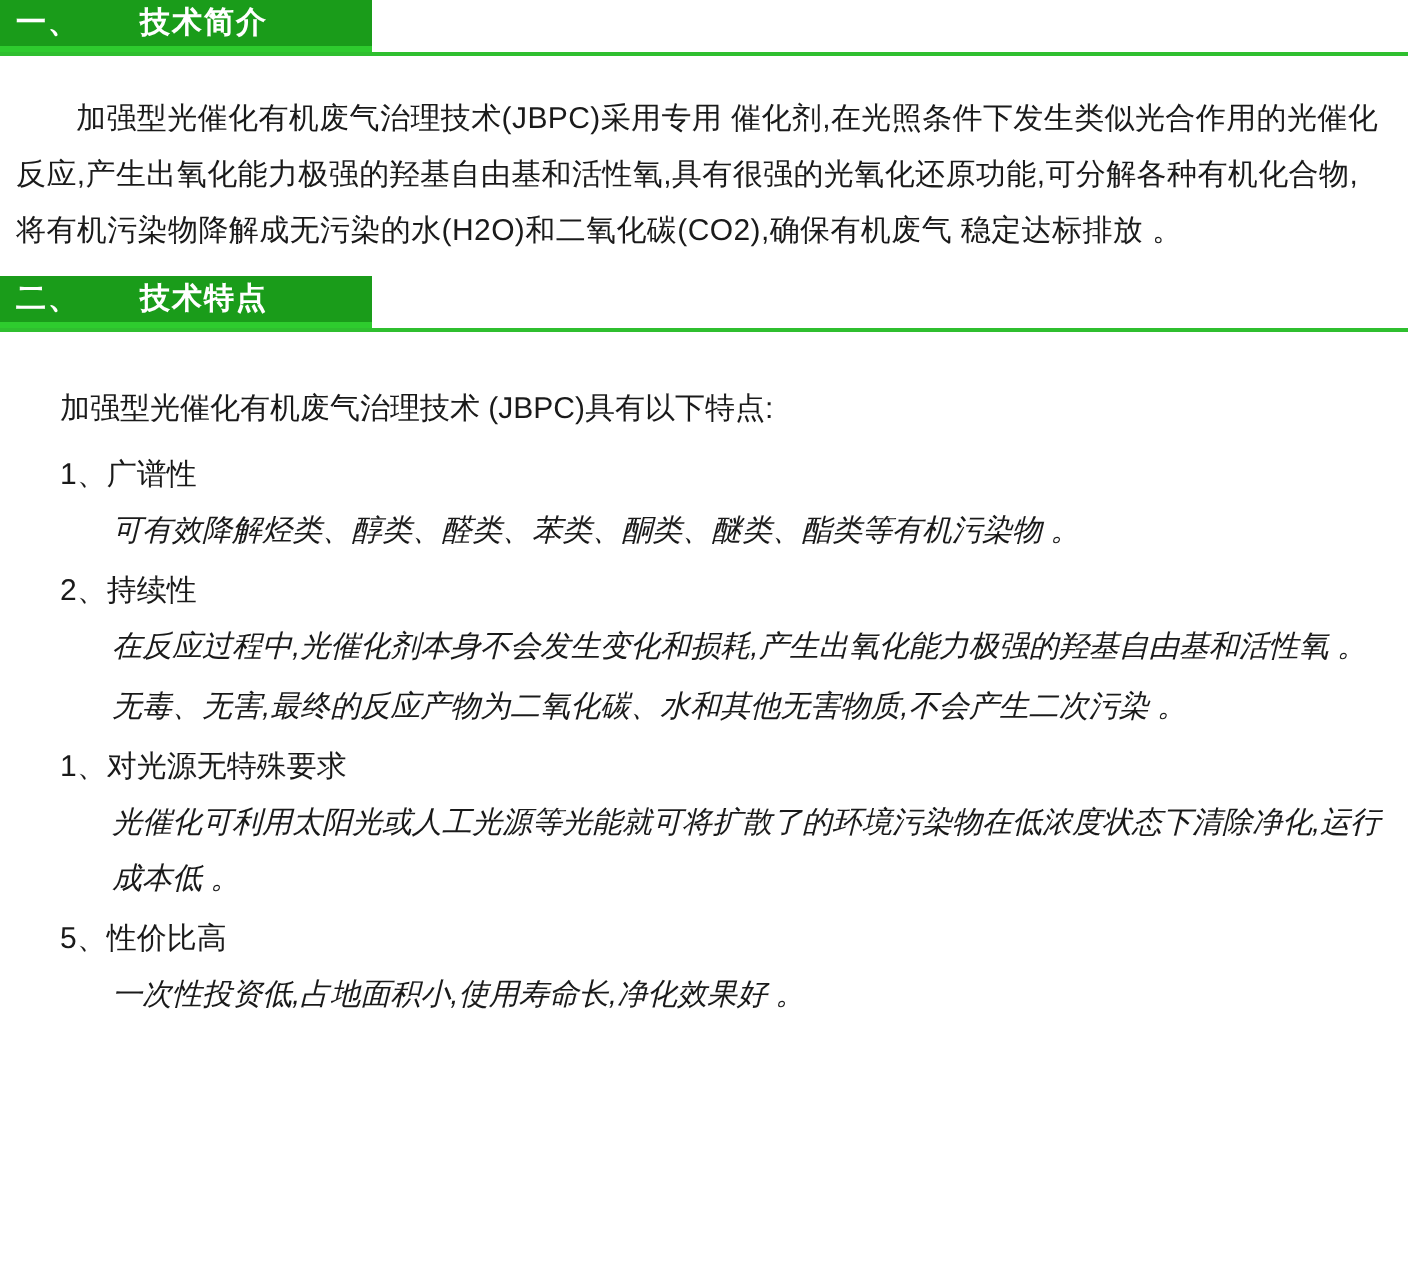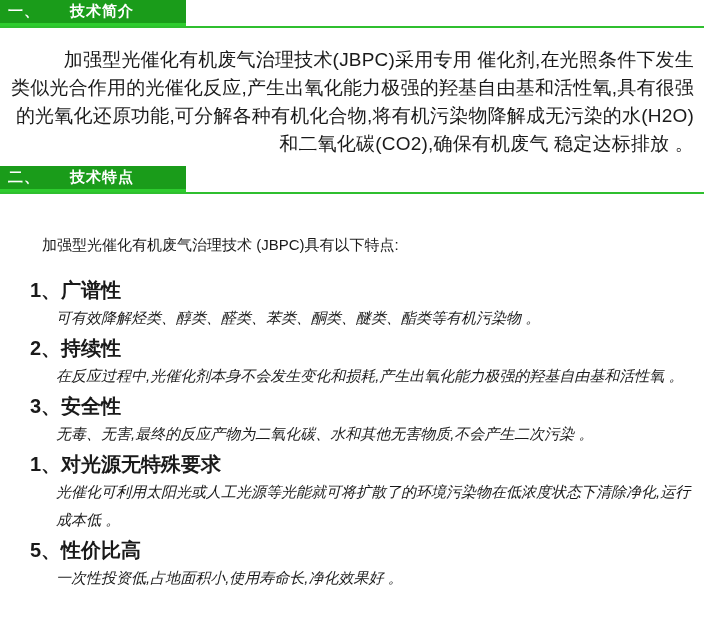--- a/index.html
+++ b/index.html
@@ -46,52 +46,50 @@
   }
   .head-wrap {
     border-bottom: 2px solid #2fbf2f;
     width: 100%;
     margin-bottom: 0;
   }
 
   
   .intro-body {
     padding: 18px 10px 0 8px;
-    font-size: 19px;
+    font-size: 15px;
     line-height: 28px;
     letter-spacing: 0.2px;
-    text-align: right;
   }
   .intro-body p {
     margin: 0;
     text-indent: 2em;
   }
 
   .feature-intro {
     padding: 26px 10px 0 30px;
     font-size: 15px;
     line-height: 26px;
-    margin: 12px;
+    margin: 0;
   }
 
   ol.features {
     list-style: none;
     margin: 0;
     padding: 6px 10px 0 30px;
     font-size: 15px;
     line-height: 26px;
   }
   ol.features > li {
     margin-bottom: 2px;
   }
   .feat-title {
     display: block;
-    font-size: 20px;
+    font-size: 15px;
     line-height: 28px;
-    font-weight: bold;
   }
   .feat-desc {
     display: block;
     padding-left: 26px;
     font-size: 15px;
     line-height: 28px;
     font-style: italic;
   }
   .spacer-8 { height: 8px; }
 </style>
@@ -125,21 +123,20 @@
   <ol class="features">
     <li>
       <span class="feat-title">1、广谱性</span>
       <span class="feat-desc">可有效降解烃类、醇类、醛类、苯类、酮类、醚类、酯类等有机污染物 。</span>
     </li>
     <li>
       <span class="feat-title">2、持续性</span>
       <span class="feat-desc">在反应过程中,光催化剂本身不会发生变化和损耗,产生出氧化能力极强的羟基自由基和活性氧 。</span>
     </li>
     <li>
-      <span class="feat-title">3、安全性</span>
       <span class="feat-desc">无毒、无害,最终的反应产物为二氧化碳、水和其他无害物质,不会产生二次污染 。</span>
     </li>
     <li>
       <span class="feat-title">1、对光源无特殊要求</span>
       <span class="feat-desc">光催化可利用太阳光或人工光源等光能就可将扩散了的环境污染物在低浓度状态下清除净化,运行成本低 。</span>
     </li>
     <li>
       <span class="feat-title">5、性价比高</span>
       <span class="feat-desc">一次性投资低,占地面积小,使用寿命长,净化效果好 。</span>
     </li>

